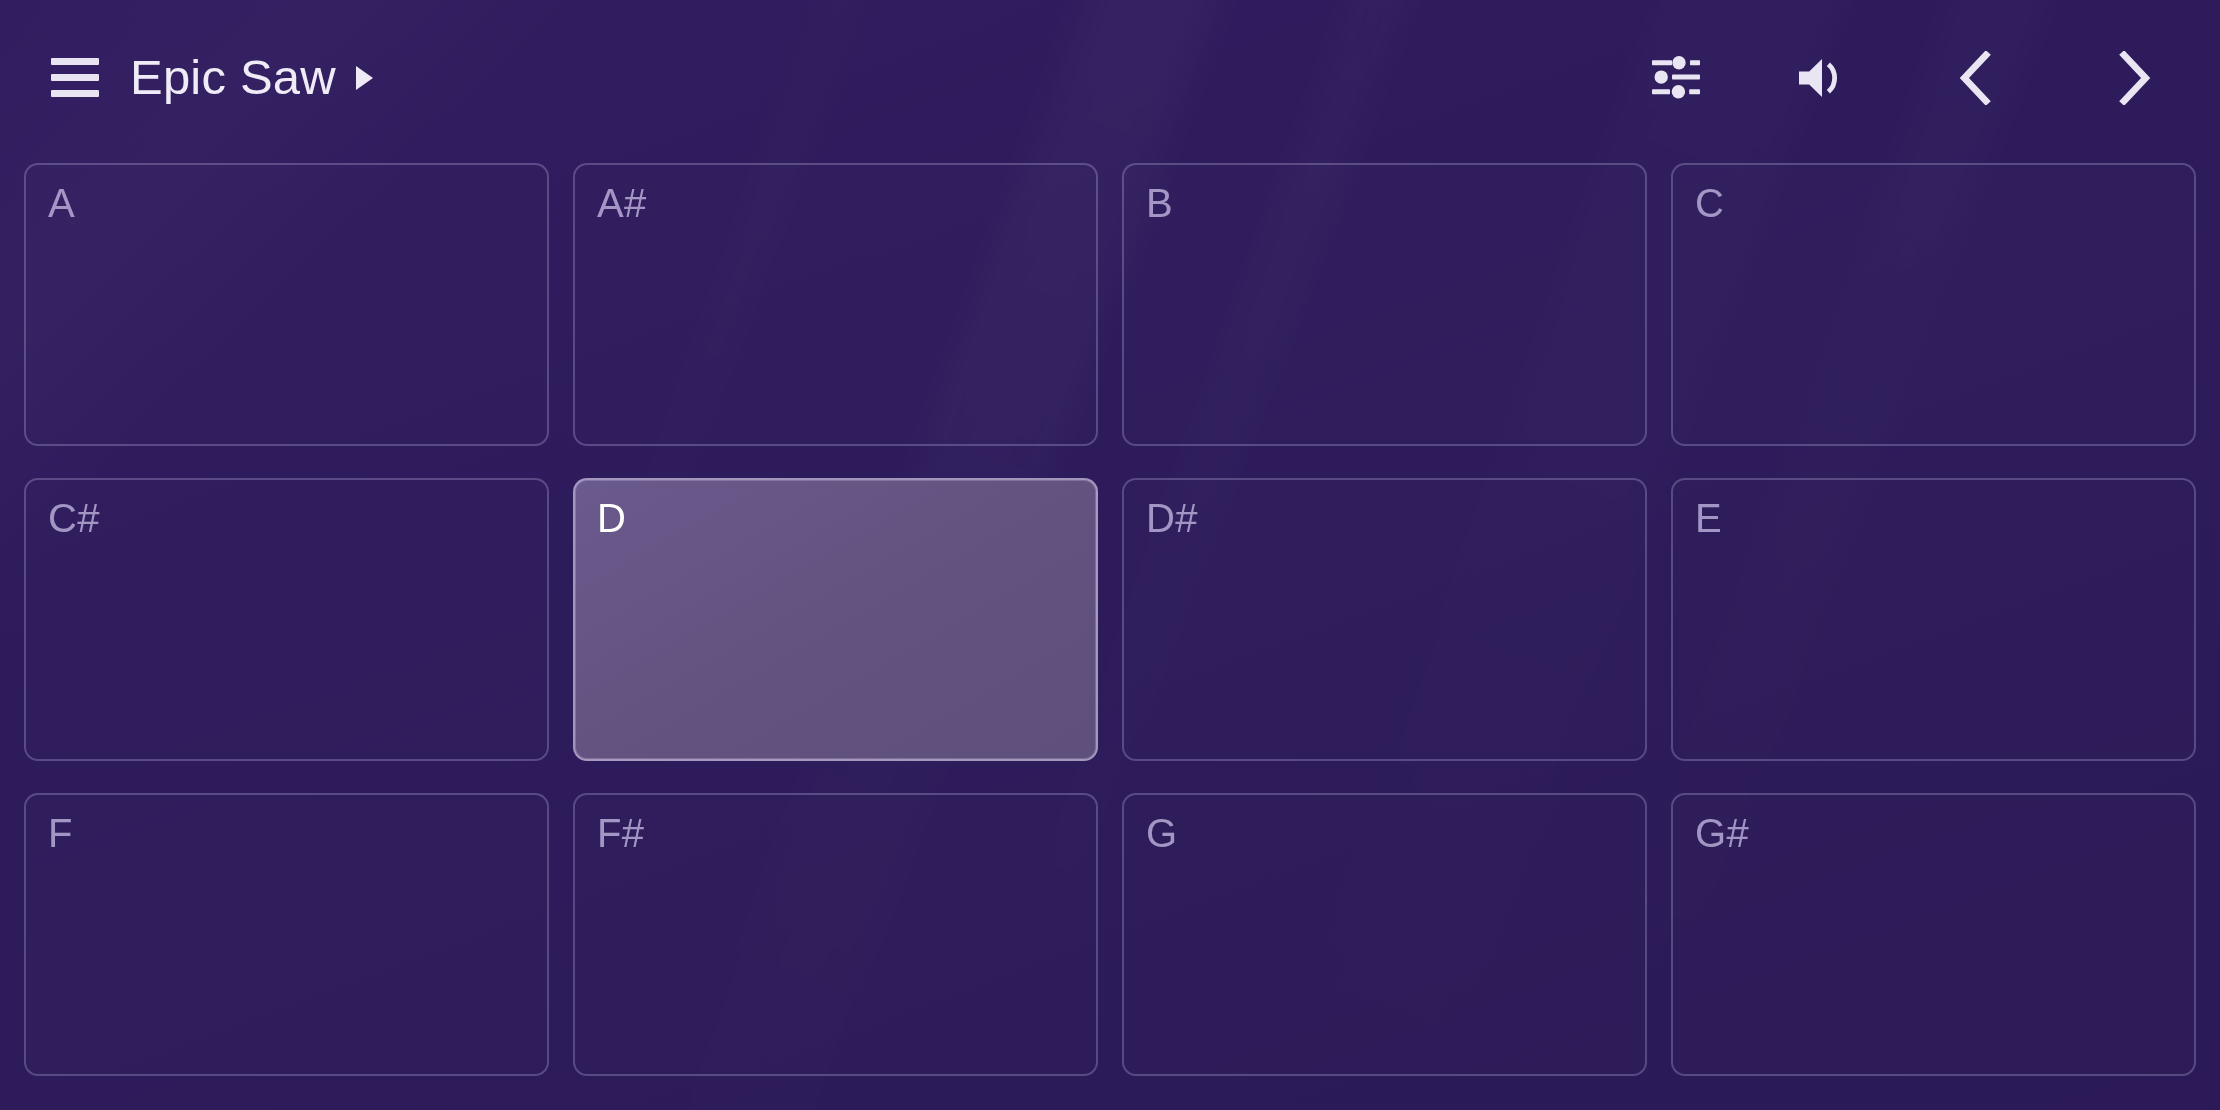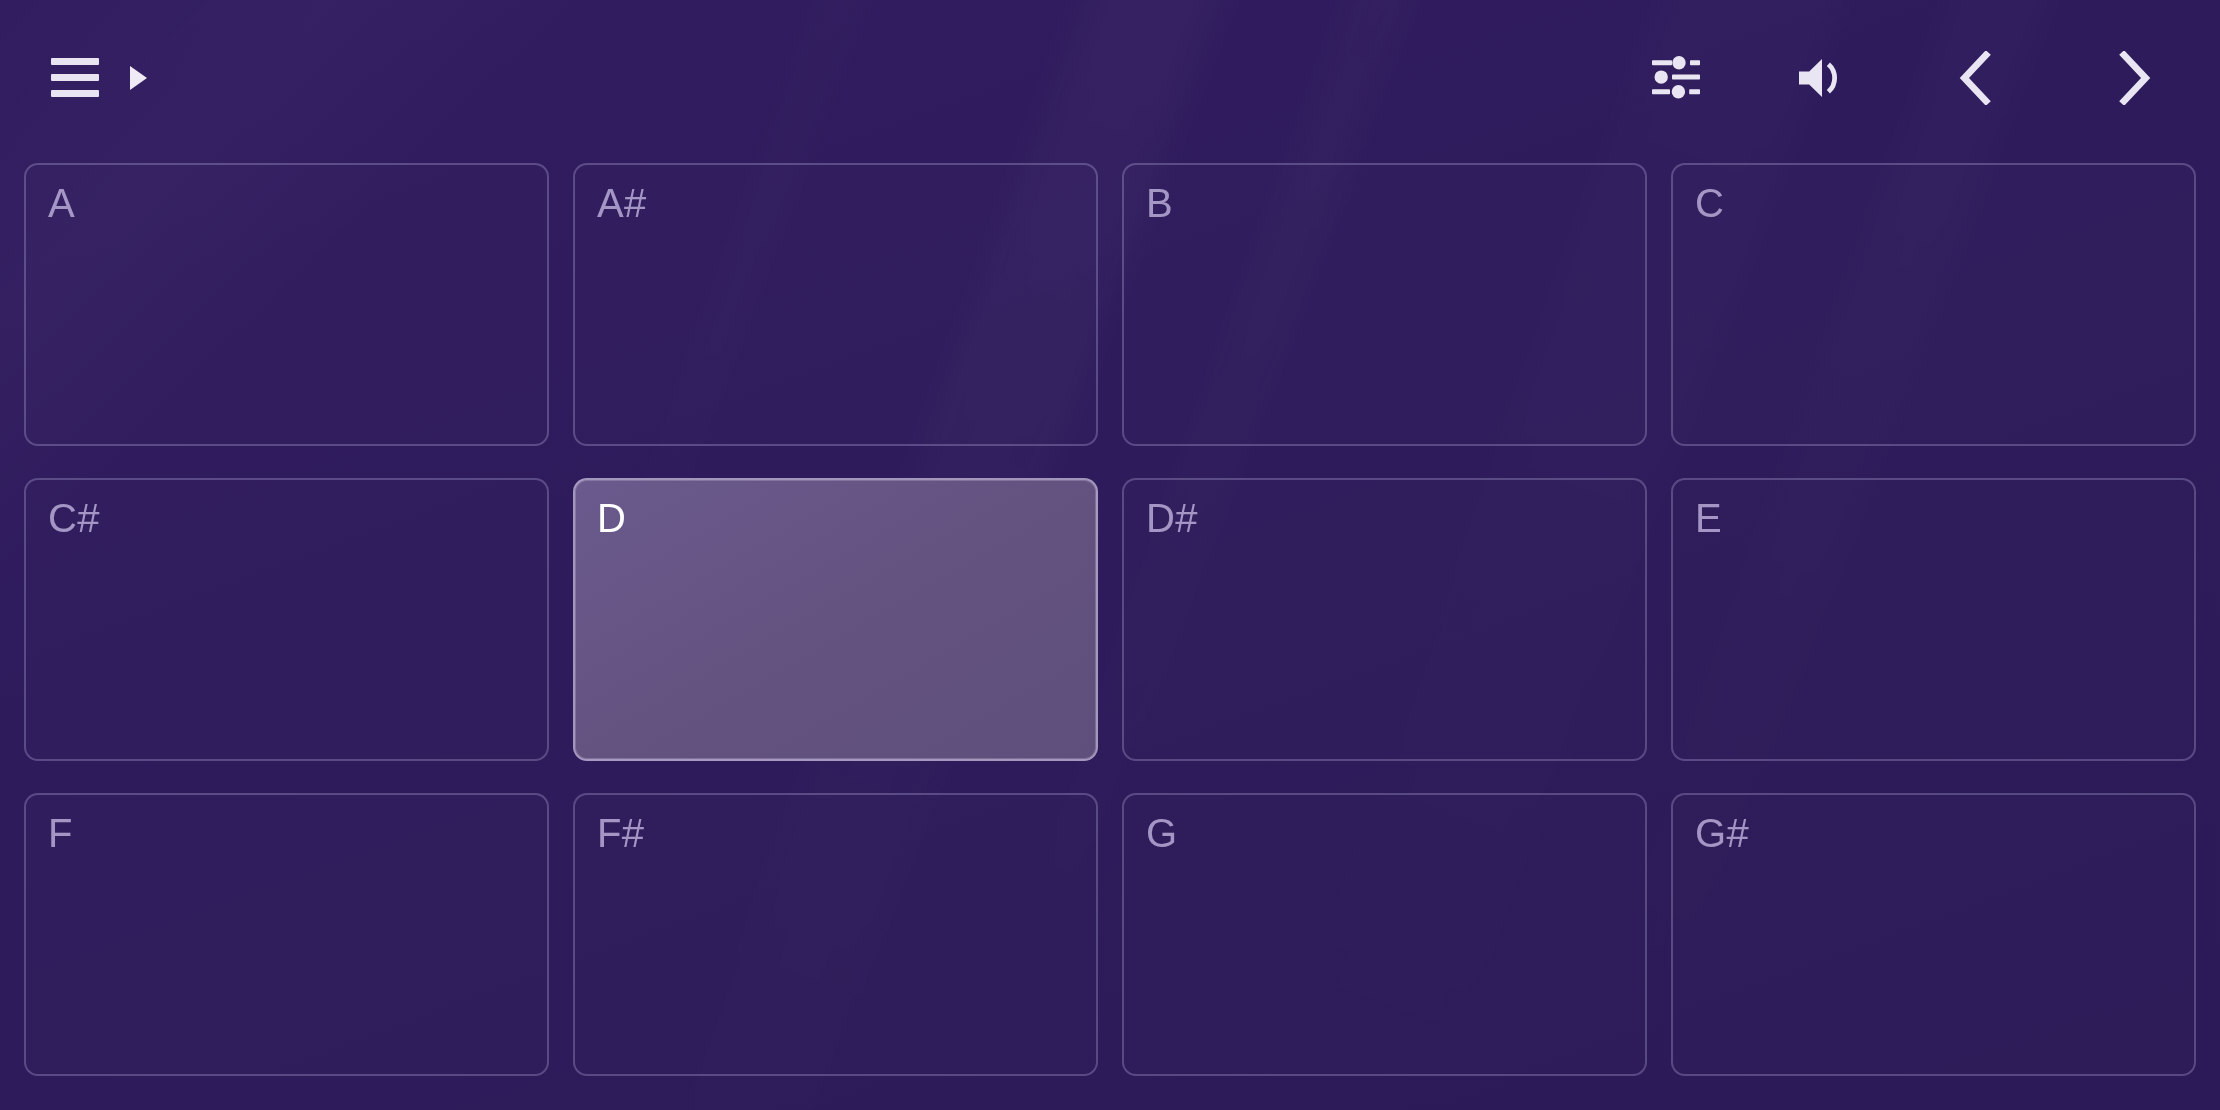--- a/index.html
+++ b/index.html
@@ -154,20 +154,21 @@
 
   <div id="top-bar">
 
     <button class="hamburger-btn">
       <span class="bar"></span>
       <span class="bar"></span>
       <span class="bar"></span>
     </button>
 
     <div class="preset-title-wrap">
+      <span id="preset-title">Epic Saw</span>
       <span class="play-caret"></span>
     </div>
 
     <div class="spacer"></div>
 
     <button class="icon-btn" id="tune-btn">
       <svg width="48" height="44" viewBox="0 0 24 22" aria-hidden="true">
         <g fill="#eae5f3">
           <rect x="0" y="2.1" width="10" height="2.5" rx="0.4"></rect>
           <rect x="19" y="2.1" width="5" height="2.5" rx="0.4"></rect>

